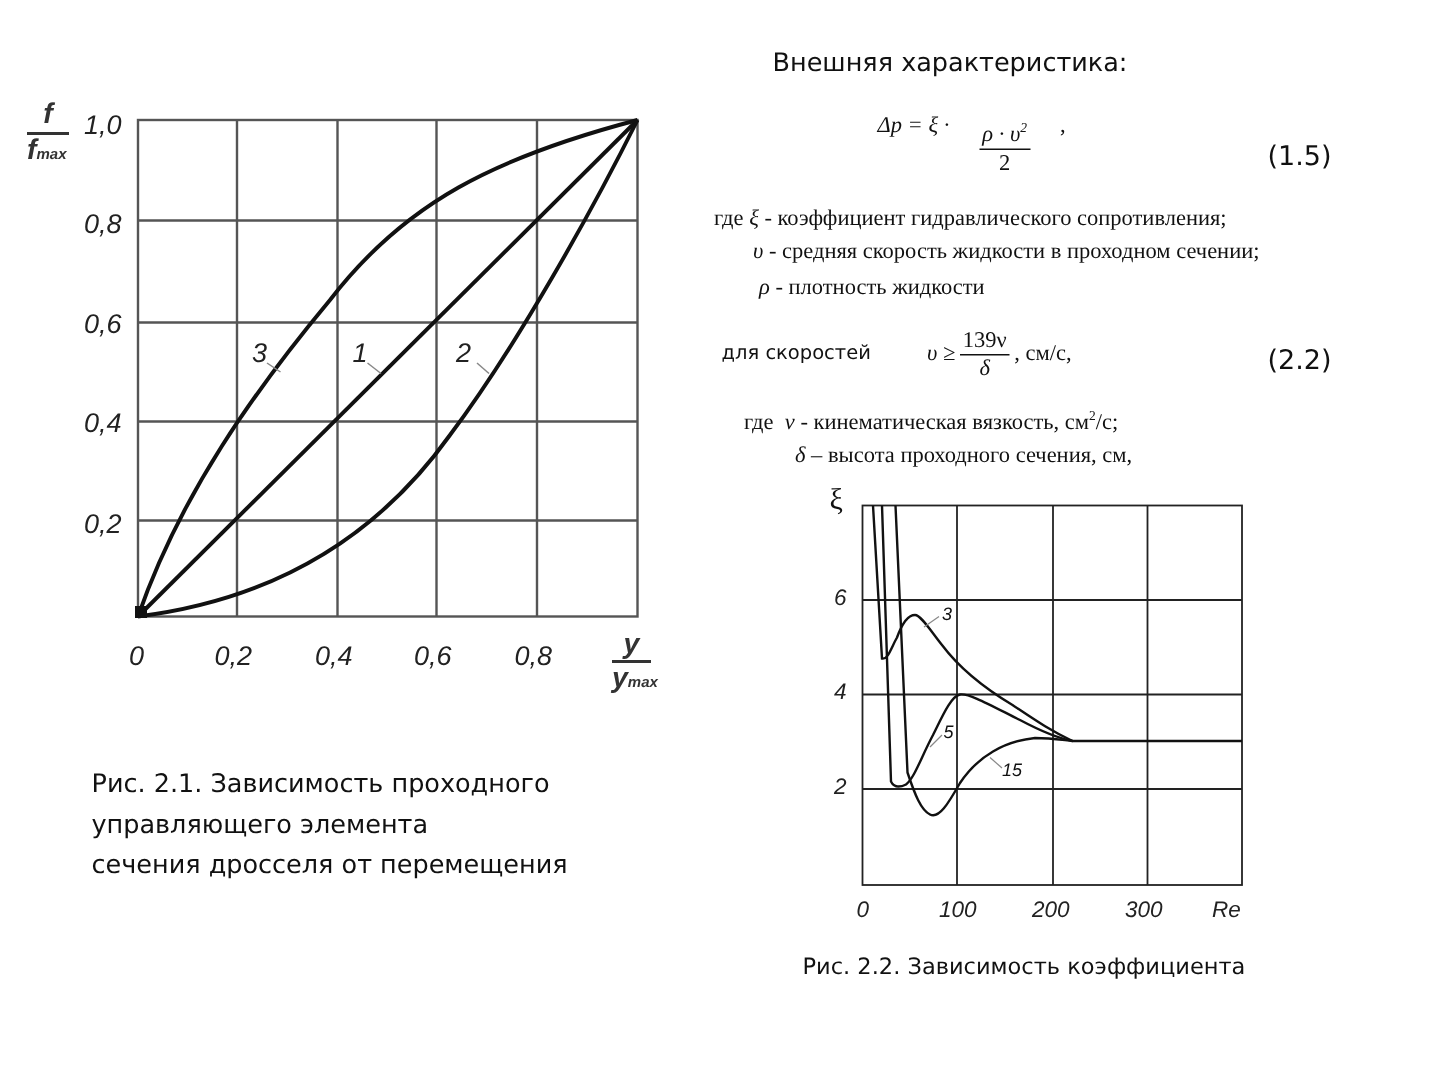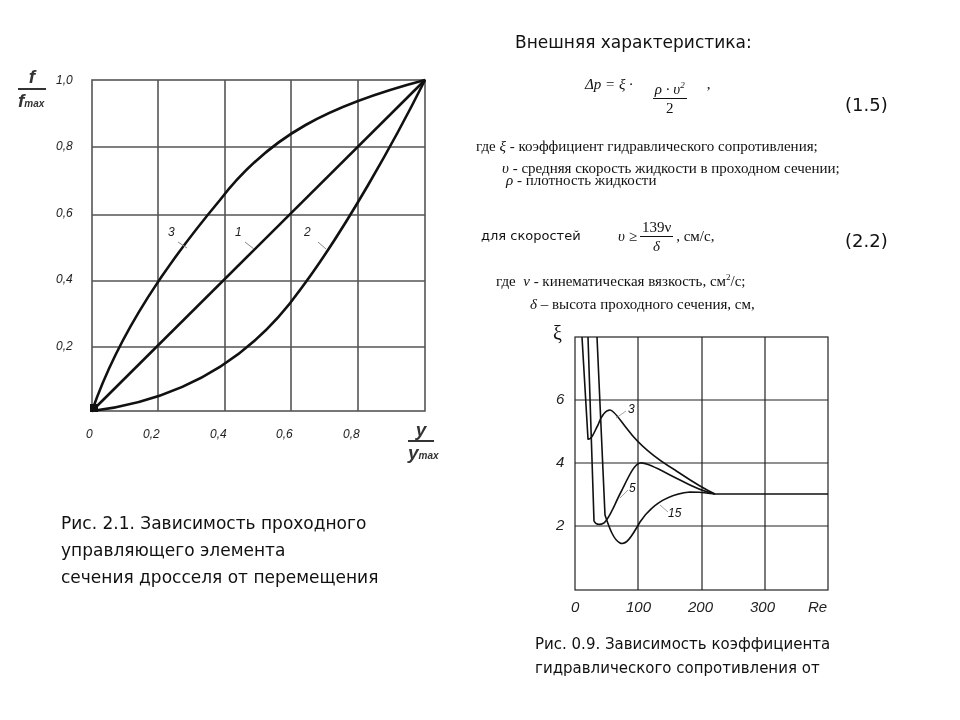--- a/index.html
+++ b/index.html
@@ -5,21 +5,21 @@
   html,body{margin:0;padding:0;background:#fff;}
   body{width:960px;height:720px;position:relative;overflow:hidden;font-family:"Liberation Sans",sans-serif;color:#111;}
   .abs{position:absolute;}
   .serif{font-family:"Liberation Serif","DejaVu Serif",serif;}
   .calibri{font-family:"DejaVu Sans","Liberation Sans",sans-serif;}
   .it{font-style:italic;}
   .h-title{font-size:17px;}
   .caption{font-size:17px;line-height:27px;}
   .line-text{font-size:15px;white-space:nowrap;}
   .eqnum{font-size:18px;}
-  .tick{font-style:italic;font-size:12px;font-family:"Liberation Sans",sans-serif;color:#222;}
+  .tick{font-style:italic;font-size:18px;font-family:"Liberation Sans",sans-serif;color:#222;}
   .tick2{font-style:italic;font-size:15px;font-family:"Liberation Sans",sans-serif;color:#222;}
   svg{position:absolute;left:0;top:0;}
   .frac{display:inline-flex;flex-direction:column;align-items:center;vertical-align:middle;}
   .frac .num{border-bottom:1px solid #111;padding:0 2px;line-height:18px;}
   .frac .den{line-height:18px;}
 </style>
 </head>
 <body>
 
 <div class="abs calibri h-title" style="left:515px;top:32px;">Внешняя характеристика:</div>
@@ -36,21 +36,21 @@
 
 <div class="abs serif line-text" style="left:476px;top:138px;">
   <span>где</span>
   <span class="it">ξ</span>
   <span>- коэффициент гидравлического сопротивления;</span>
 </div>
 <div class="abs serif line-text" style="left:502px;top:160px;">
   <span class="it">υ</span>
   <span>- средняя скорость жидкости в проходном сечении;</span>
 </div>
-<div class="abs serif line-text" style="left:506px;top:172px;">
+<div class="abs serif line-text" style="left:506px;top:184px;">
   <span class="it">ρ</span>
   <span>- плотность жидкости</span>
 </div>
 
 <div class="abs calibri" style="left:481px;top:228px;font-size:13px;">для скоростей</div>
 <div class="abs serif" style="left:618px;top:218px;font-size:15px;display:flex;align-items:center;gap:3px;">
   <span class="it">υ ≥</span>
   <span class="frac">
     <span class="num">139ν</span>
     <span class="den it">δ</span>
@@ -151,15 +151,14 @@
 <div class="abs it" style="left:628px;top:402px;font-size:12px;">3</div>
 <div class="abs it" style="left:629px;top:481px;font-size:12px;">5</div>
 <div class="abs it" style="left:668px;top:506px;font-size:12px;">15</div>
 
 <div class="abs calibri caption" style="left:61px;top:510px;">
   <div>Рис. 2.1. Зависимость проходного</div>
   <div>управляющего элемента</div>
   <div>сечения дросселя от перемещения</div>
 </div>
 <div class="abs calibri" style="left:535px;top:632px;font-size:15px;line-height:24px;">
-  <div>Рис. 0.9. Зависимость коэффициента</div>
-  <div>гидравлического сопротивления от</div>
+  <div>Рис. 2.2. Зависимость коэффициента</div>
 </div>
 
 </body></html>

